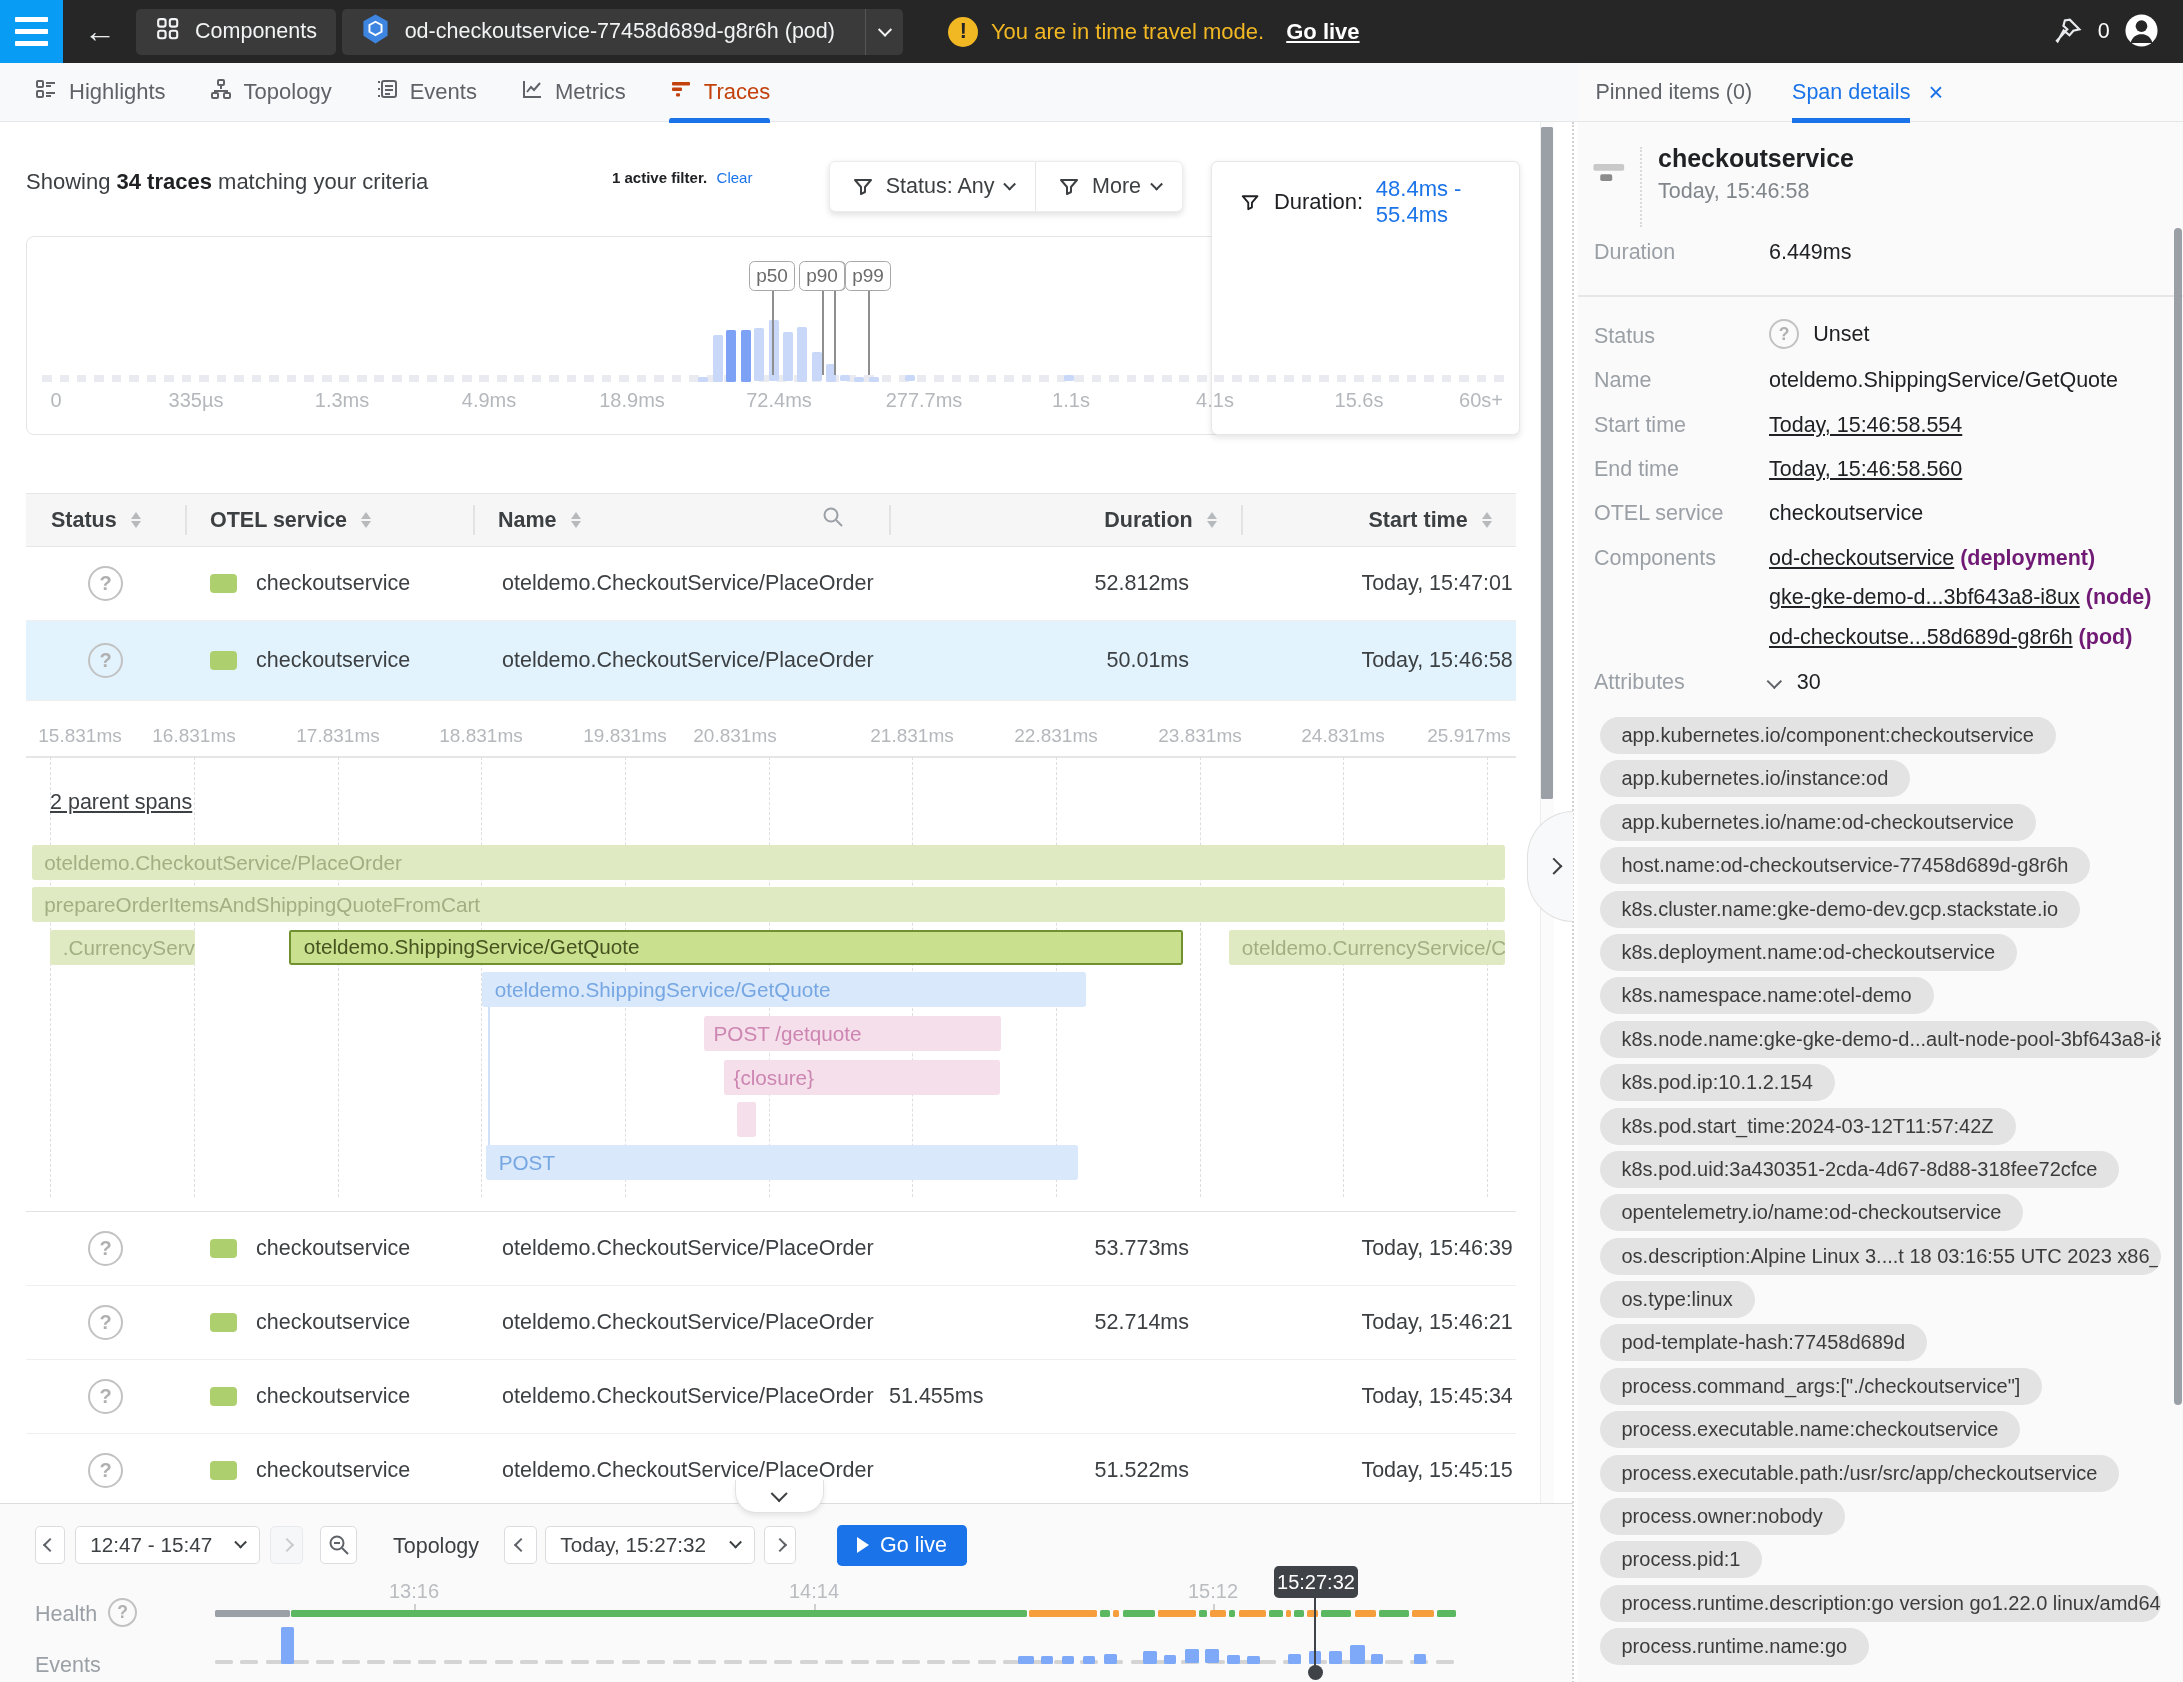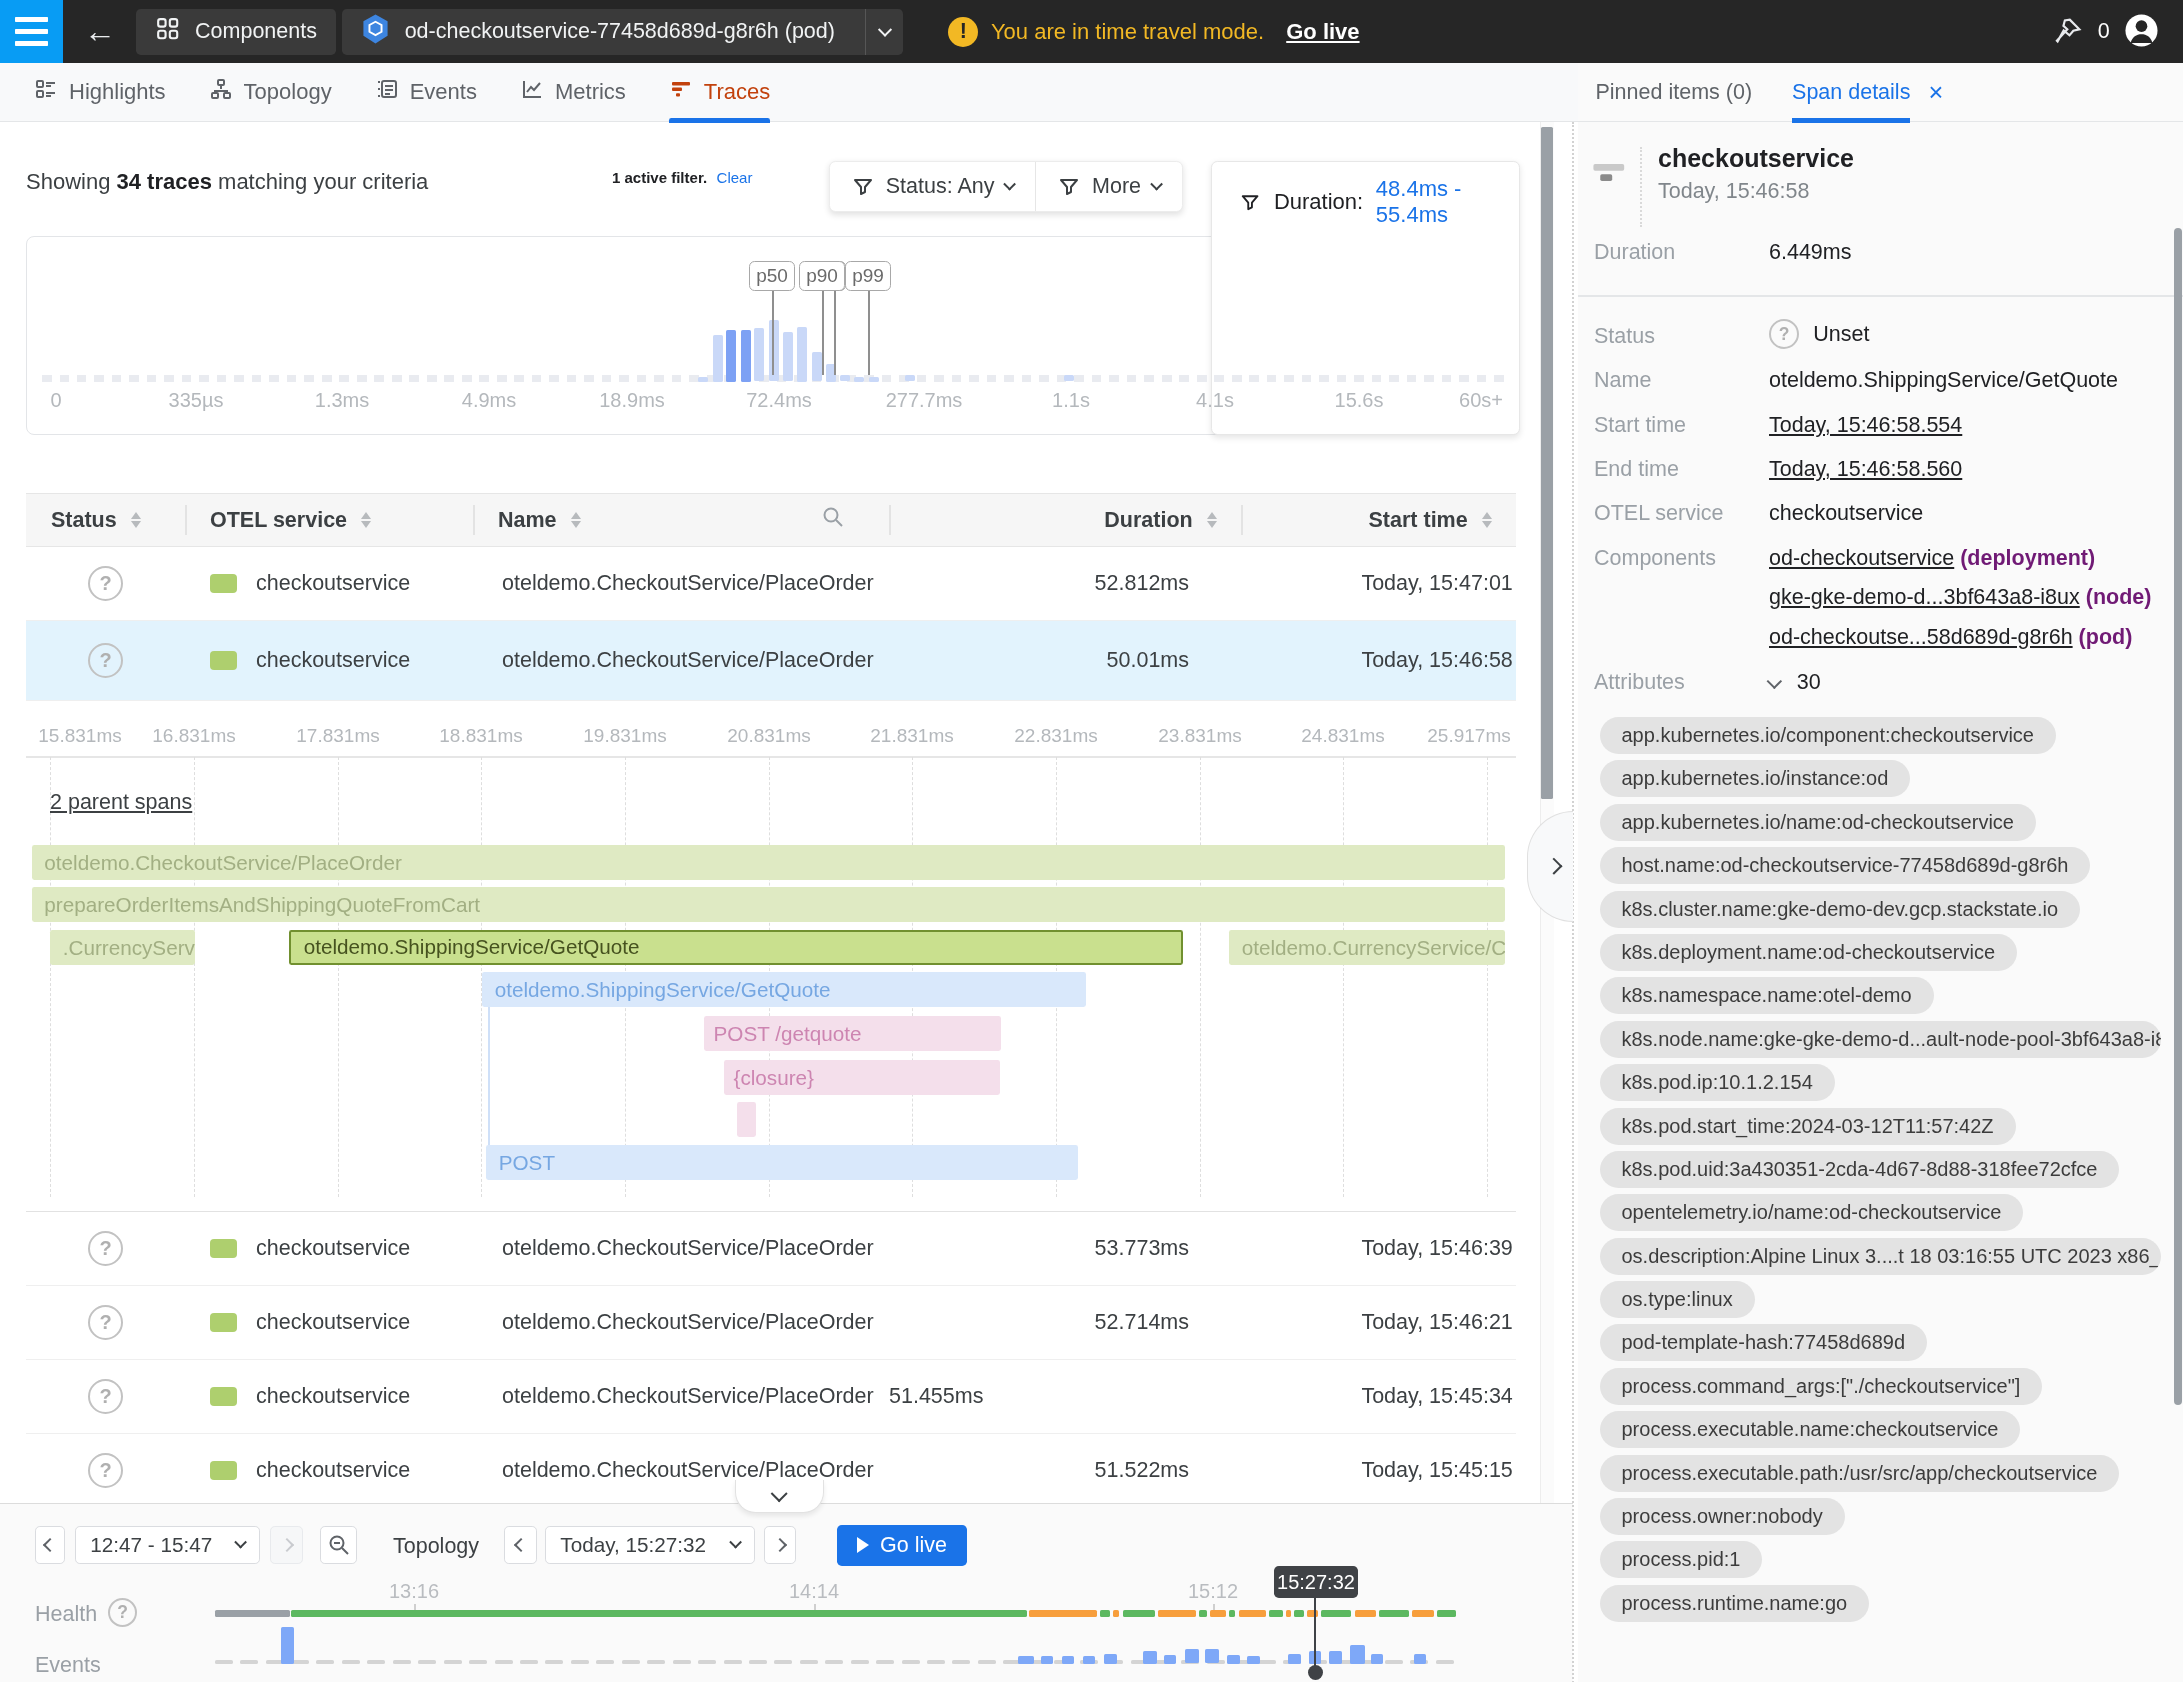--- a/index.html
+++ b/index.html
@@ -387,21 +387,21 @@
         </div>
       </div>
     <div class="expansion">
       <div class="ruler-line"></div>
       <div id="wf-ticks">
           <div class="wf-tick" style="left: 54px;">15.831ms</div>
           <div class="wf-tick" style="left: 168px;">16.831ms</div>
           <div class="wf-tick" style="left: 312px;">17.831ms</div>
           <div class="wf-tick" style="left: 455px;">18.831ms</div>
           <div class="wf-tick" style="left: 599px;">19.831ms</div>
-          <div class="wf-tick" style="left: 743px;">20.831ms</div>
+          <div class="wf-tick" style="left: 709px;">20.831ms</div>
           <div class="wf-tick" style="left: 886px;">21.831ms</div>
           <div class="wf-tick" style="left: 1030px;">22.831ms</div>
           <div class="wf-tick" style="left: 1174px;">23.831ms</div>
           <div class="wf-tick" style="left: 1317px;">24.831ms</div>
           <div class="wf-tick" style="left: 1443px;">25.917ms</div>
         </div>
       <div id="wf-grid">
           <div class="wf-grid" style="left: 24px;"></div>
           <div class="wf-grid" style="left: 168px;"></div>
           <div class="wf-grid" style="left: 312px;"></div>
@@ -695,18 +695,19 @@
         <div class="pill">k8s.pod.uid:3a430351-2cda-4d67-8d88-318fee72cfce</div>
         <div class="pill">opentelemetry.io/name:od-checkoutservice</div>
         <div class="pill">os.description:Alpine Linux 3....t 18 03:16:55 UTC 2023 x86_64)</div>
         <div class="pill">os.type:linux</div>
         <div class="pill">pod-template-hash:77458d689d</div>
         <div class="pill">process.command_args:["./checkoutservice"]</div>
         <div class="pill">process.executable.name:checkoutservice</div>
         <div class="pill">process.executable.path:/usr/src/app/checkoutservice</div>
         <div class="pill">process.owner:nobody</div>
         <div class="pill">process.pid:1</div>
+        <div class="pill">process.runtime.description:go version go1.22.0 linux/amd64</div>
         <div class="pill">process.runtime.name:go</div>
       </div>
   </div>
   <div class="panel-scroll-thumb"></div>
 </div>
 
 
 </body></html>

